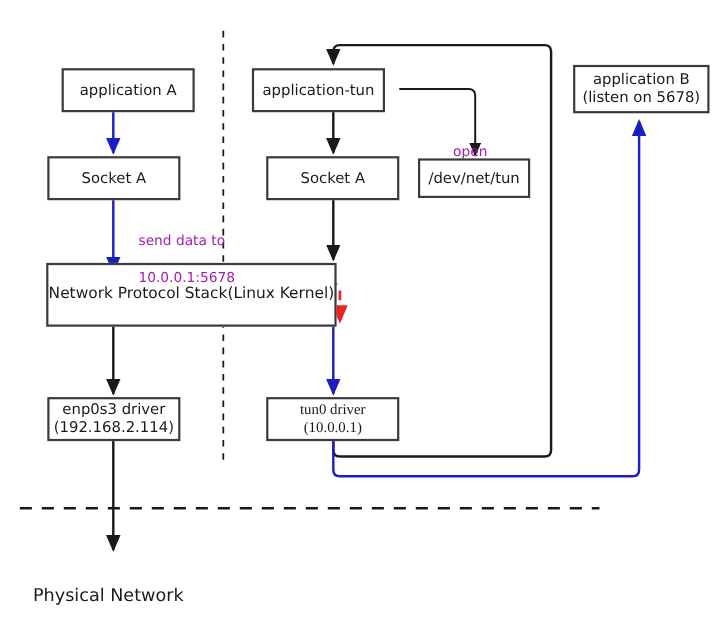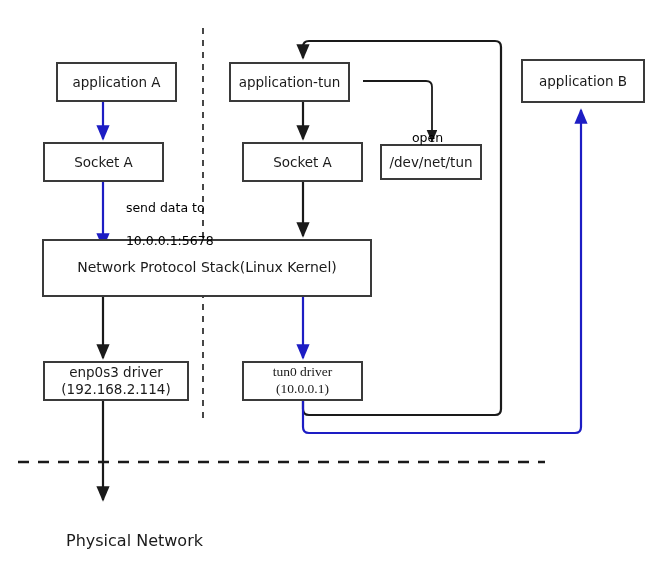--- a/index.html
+++ b/index.html
@@ -35,34 +35,33 @@
     justify-content: center;
     text-align: center;
     color: #1a1a1a;
     font-size: 13.5px;
     line-height: 1.25;
     z-index: 3;
   }
   .node .line2 { display: block; }
   .edge-label {
     position: absolute;
-    color: #000000;
+    color: #a21caf;
     font-size: 12.5px;
     line-height: 1.3;
     text-align: left;
     white-space: pre;
     z-index: 4;
     background: transparent;
   }
   .plain-label {
     position: absolute;
     color: #1a1a1a;
     font-size: 16px;
     z-index: 4;
-    margin-left: 36px;
   }
   .stack-label {
     font-size: 14px;
   }
 </style>
 </head>
 <body>
 
 <div id="canvas">
 
@@ -107,25 +106,25 @@
   </svg>
 
   <div class="node" style="left:43px; top:62px; width:121px; height:40px;margin-left:13px;">
     <span>application A</span>
   </div>
 
   <div class="node" style="left:43px; top:142px; width:121px; height:40px;">
     <span>Socket A</span>
   </div>
 
-  <div class="node stack-label" style="left:42px; top:239px; width:330px; height:58px;">
+  <div class="node stack-label" style="left:42px; top:239px; width:264px; height:58px;">
     <span>Network Protocol Stack(Linux Kernel)</span>
   </div>
 
-  <div class="node" style="left:43px; top:361px; width:146px; height:40px;">
+  <div class="node" style="left:43px; top:361px; width:121px; height:40px;">
     <span>enp0s3 driver</span>
     <span class="line2">(192.168.2.114)</span>
   </div>
 
   <div class="node" style="left:229px; top:62px; width:121px; height:40px;">
     <span>application-tun</span>
   </div>
 
   <div class="node" style="left:242px; top:142px; width:121px; height:40px;">
     <span>Socket A</span>
@@ -135,23 +134,24 @@
     <span>/dev/net/tun</span>
   </div>
 
   <div class="node" style="left:242px; top:361px; width:121px; height:40px;font-family:Liberation Serif, serif;">
     <span>tun0 driver</span>
     <span class="line2">(10.0.0.1)</span>
   </div>
 
   <div class="node" style="left:521px; top:59px; width:124px; height:44px;justify-content:center;">
     <span>application B</span>
+    <span class="line2">(listen on 5678)</span>
   </div>
 
-  <div class="edge-label" style="left:110px; top:184px;">
+  <div class="edge-label" style="left:110px; top:195px;">
     <span>send data to</span><br>
     <span>10.0.0.1:5678</span>
   </div>
 
   <div class="edge-label" style="left:396px; top:114px;">
     <span>open</span>
   </div>
 
   <div class="plain-label" style="left:30px; top:531px;">
     <span>Physical Network</span>

